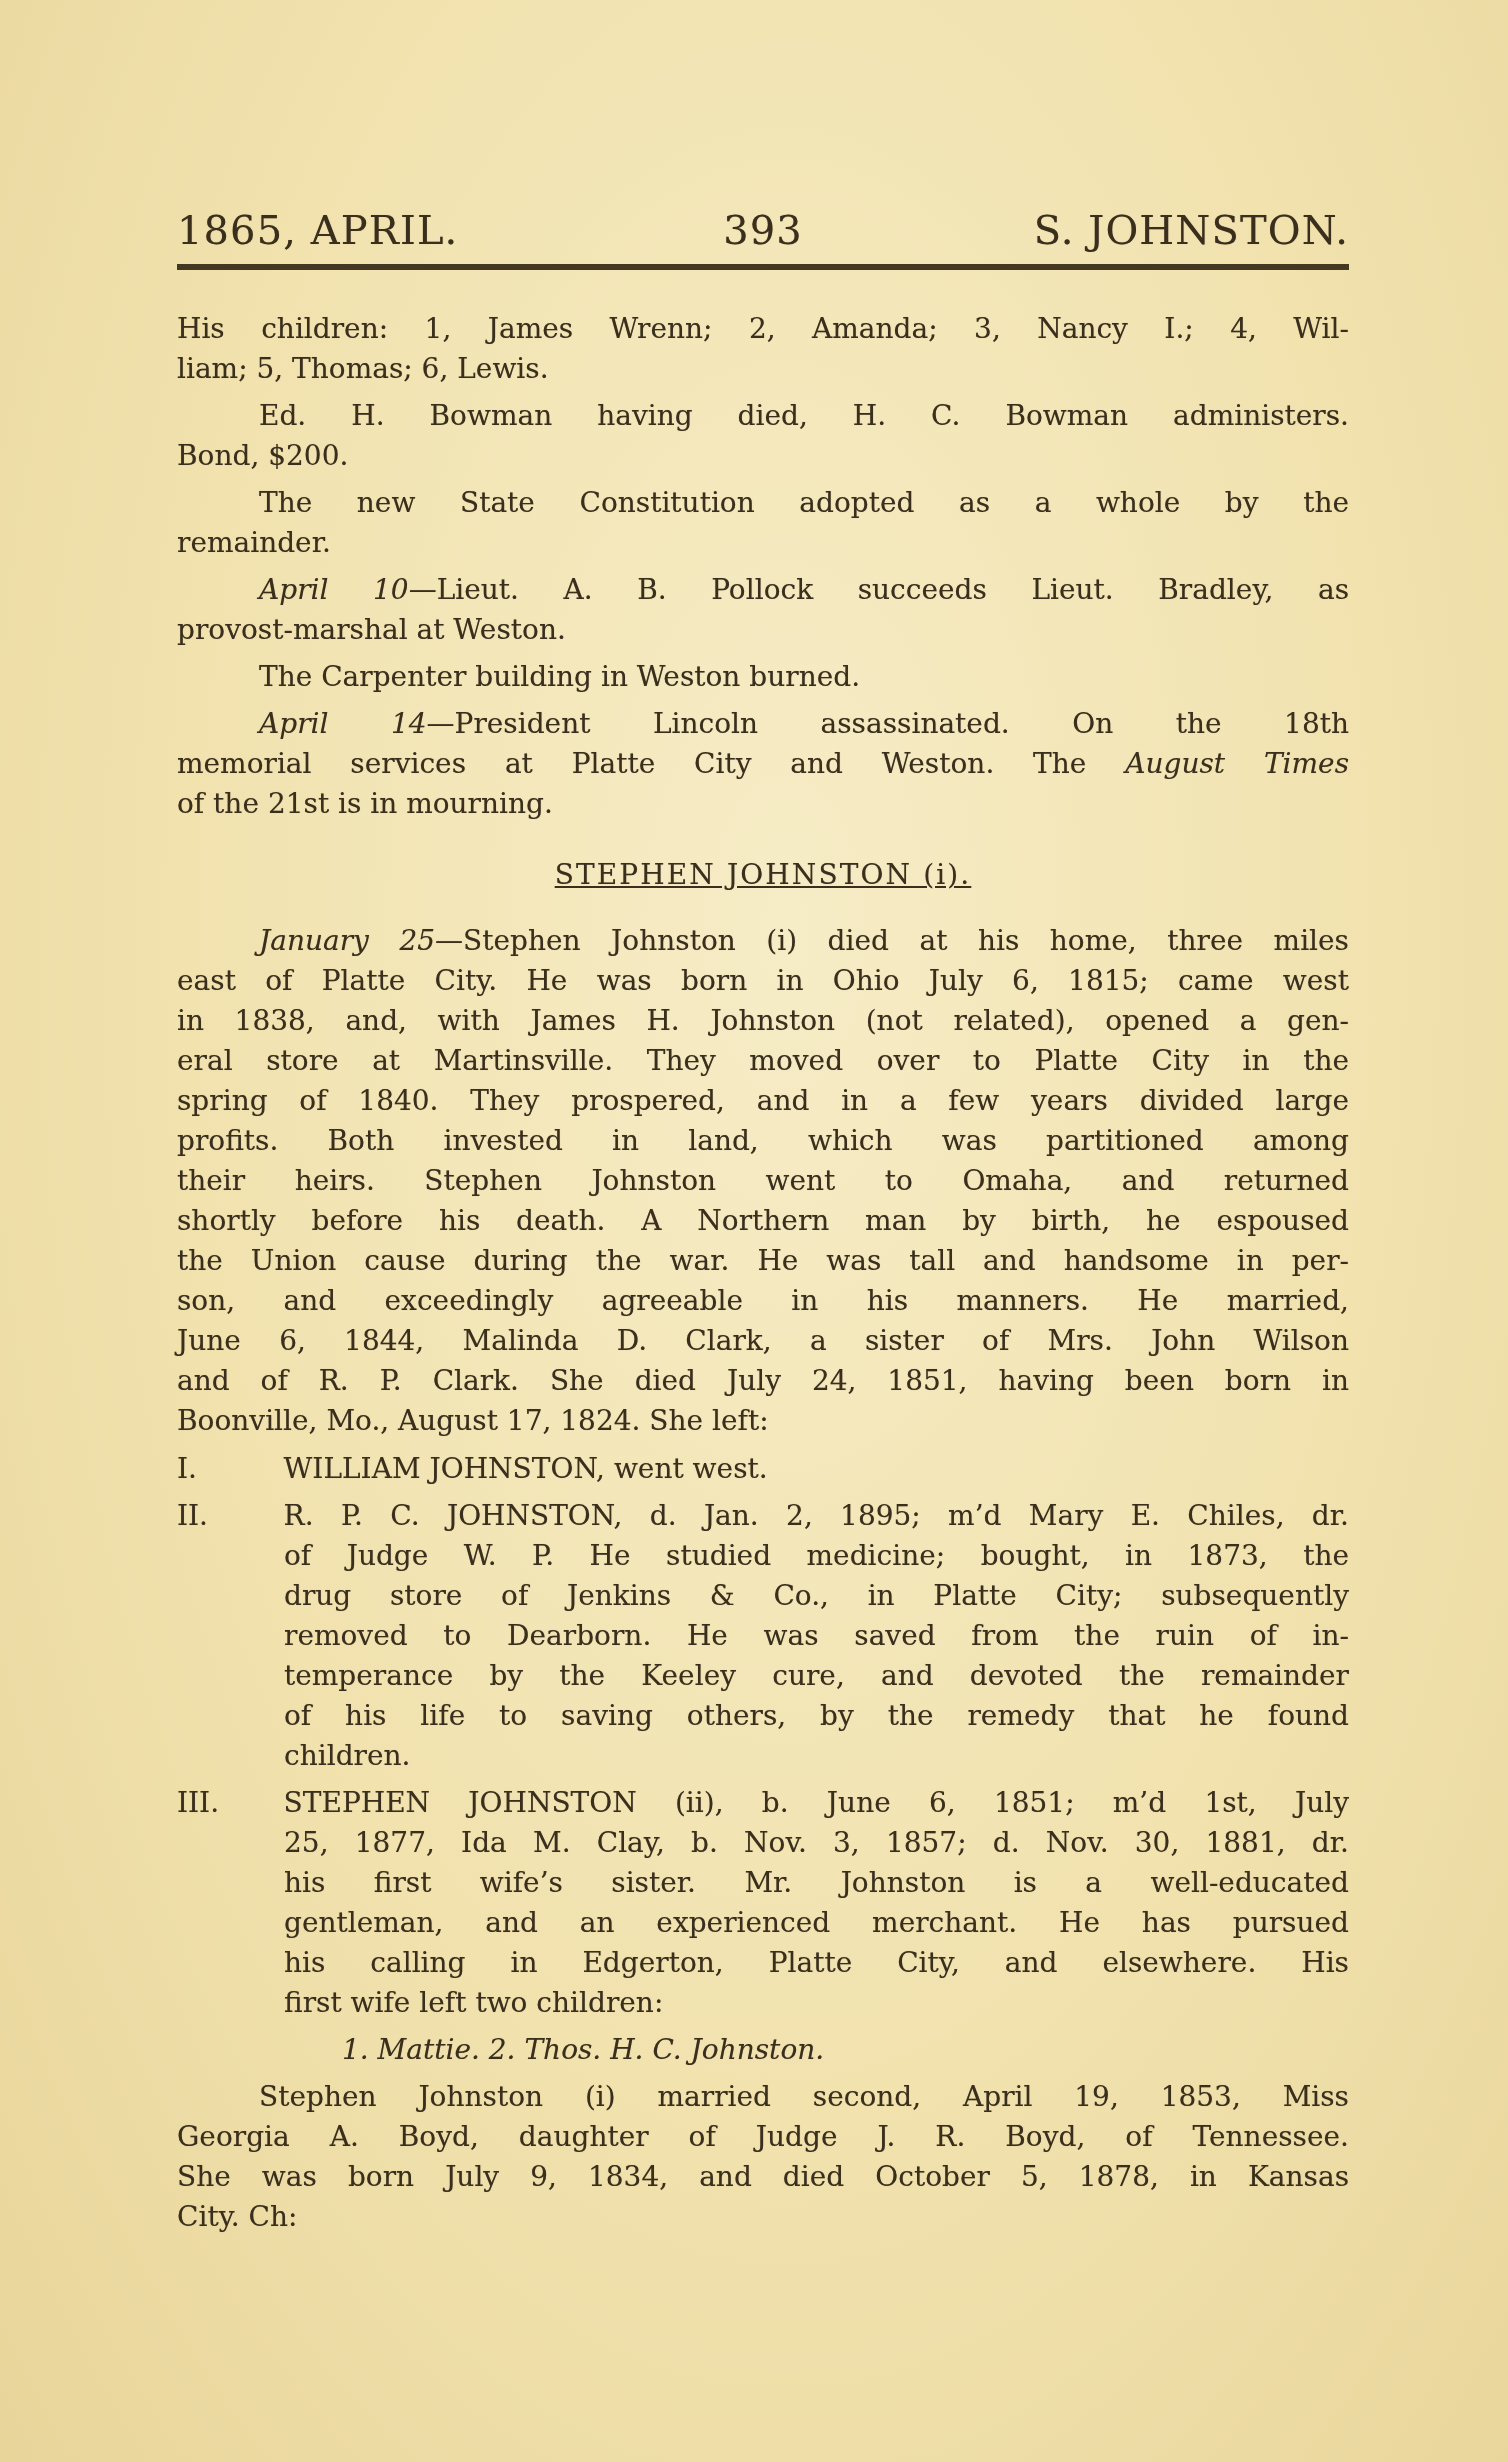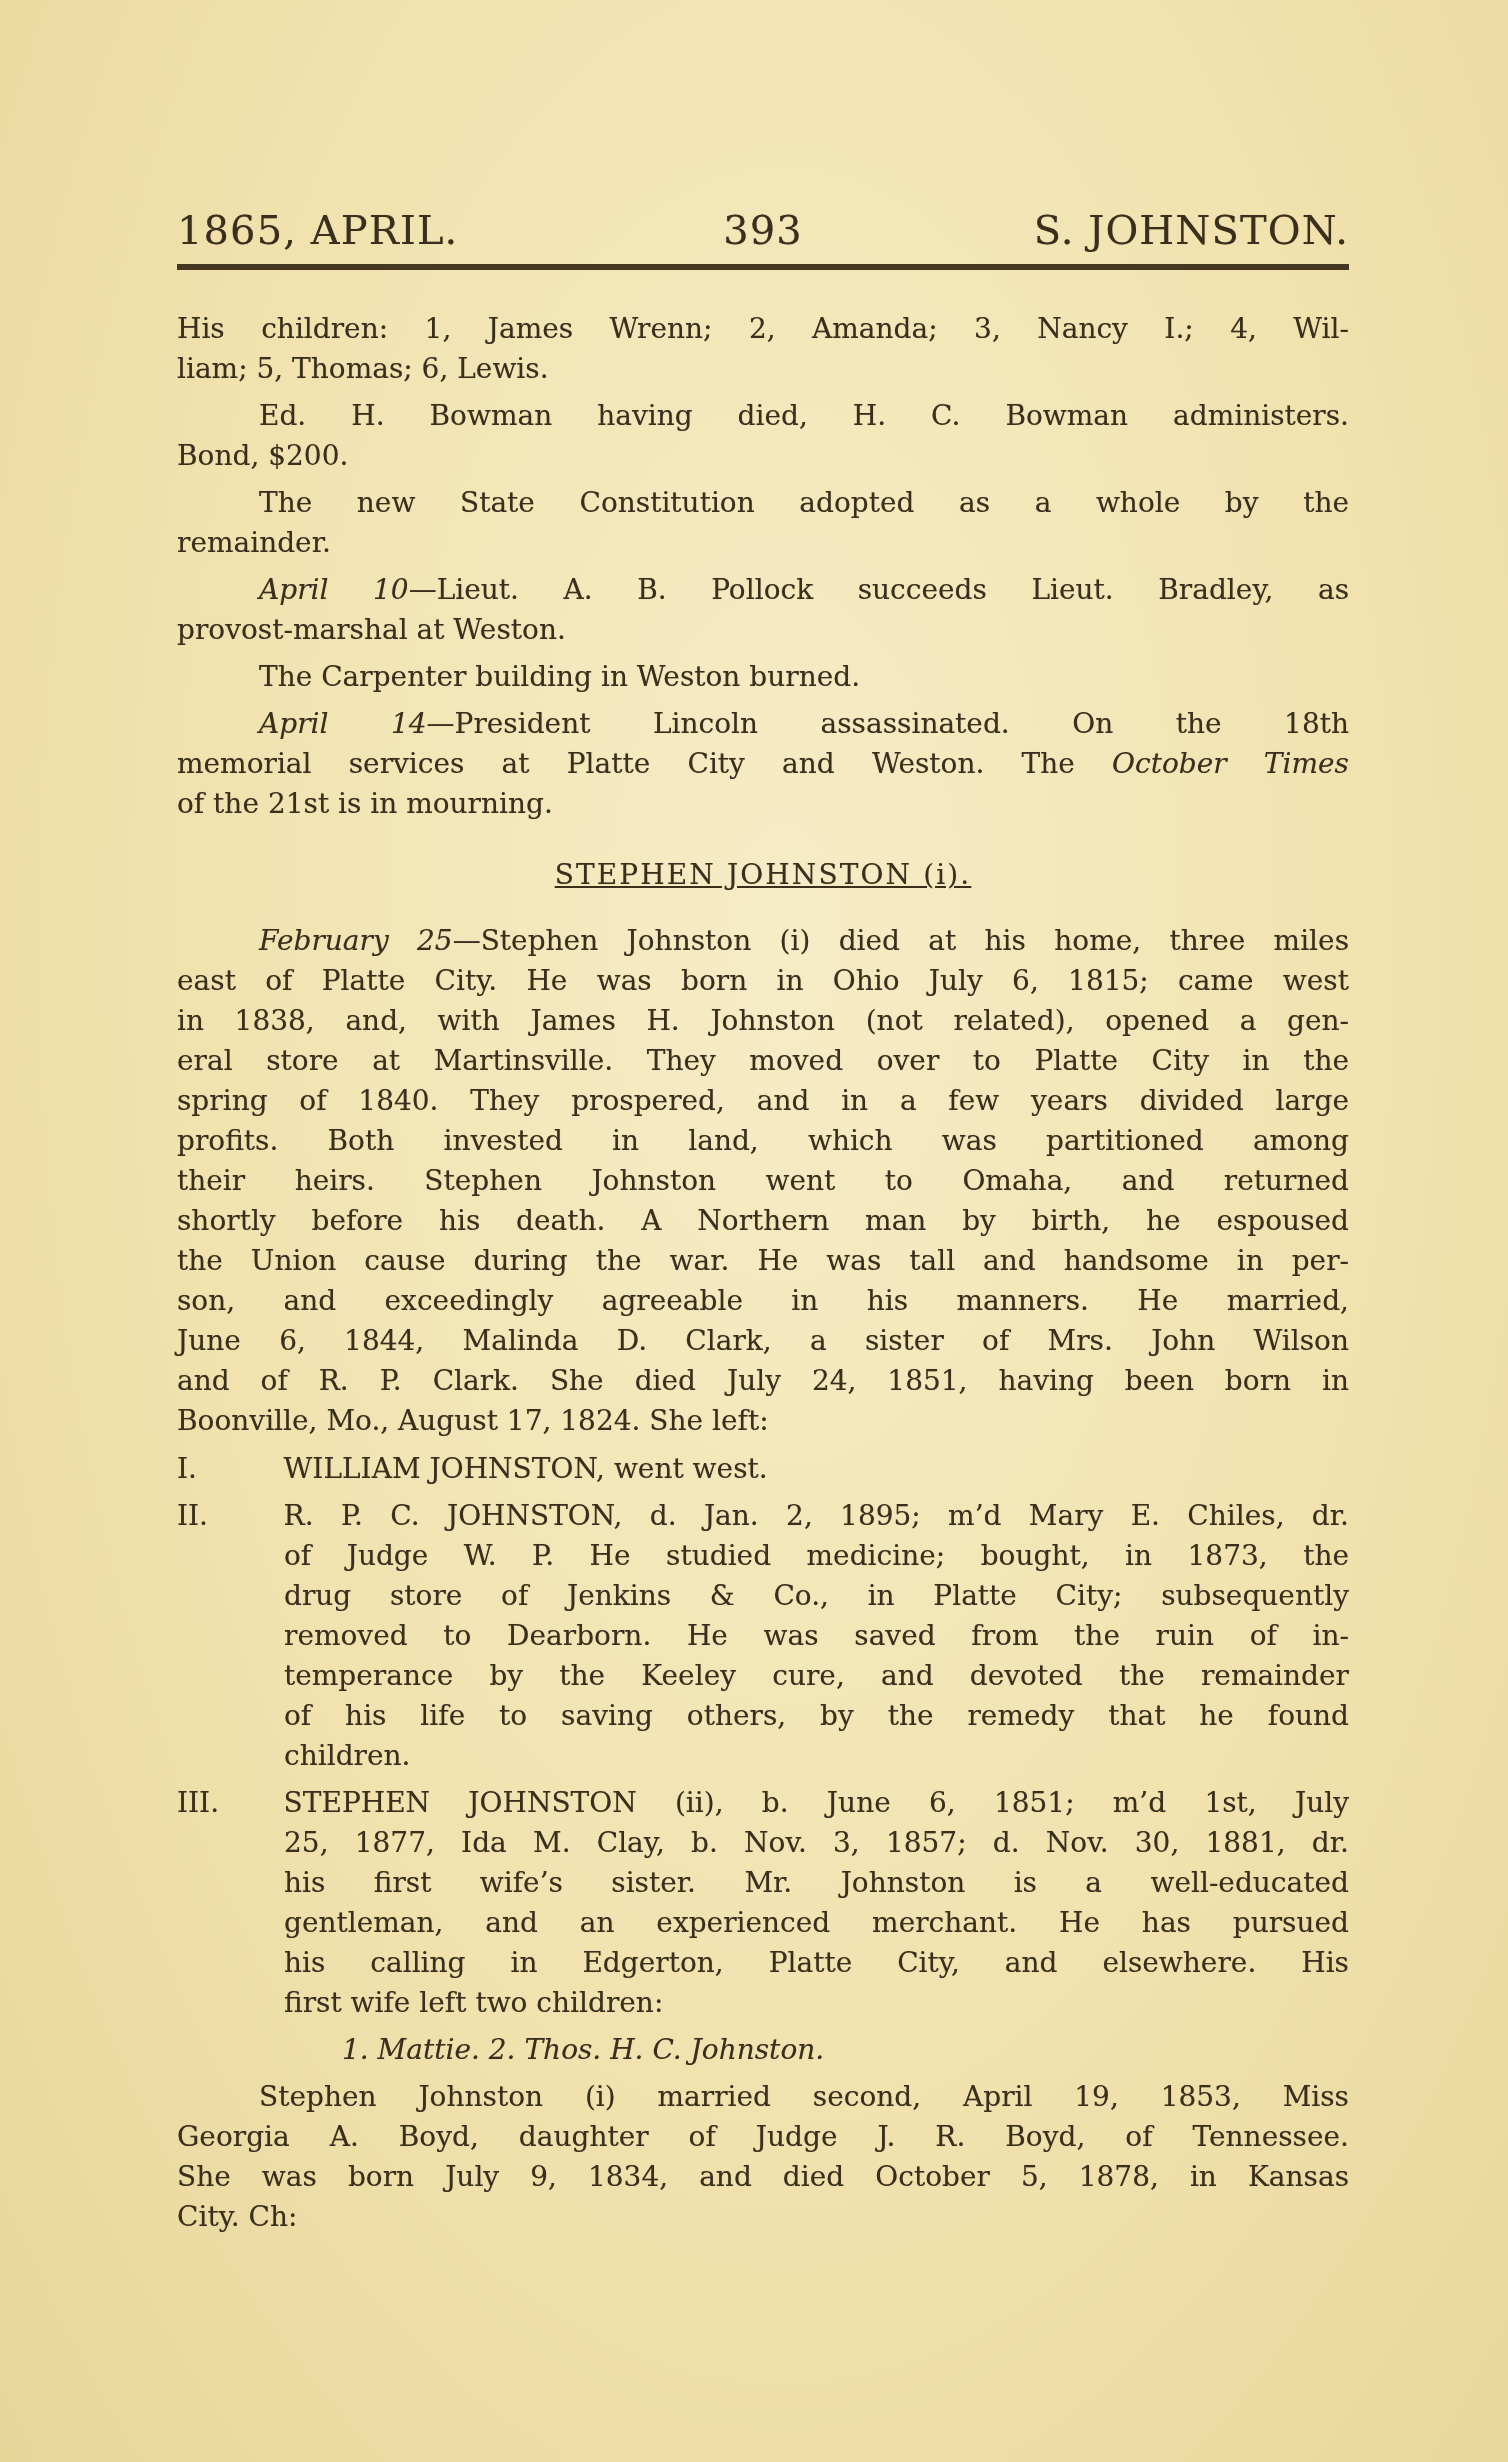--- a/index.html
+++ b/index.html
@@ -93,28 +93,28 @@
       </div>
       <div class="blk para">
         <div class="line a-j i-1"><span class="it">April 10</span><span class="rm">—Lieut. A. B. Pollock succeeds Lieut. Bradley, as</span></div>
         <div class="line a-l i-0"><span class="rm">provost-marshal at Weston.</span></div>
       </div>
       <div class="blk para">
         <div class="line a-l i-1"><span class="rm">The Carpenter building in Weston burned.</span></div>
       </div>
       <div class="blk para">
         <div class="line a-j i-1"><span class="it">April 14</span><span class="rm">—President Lincoln assassinated.  On the 18th</span></div>
-        <div class="line a-j i-0"><span class="rm">memorial services at Platte City and Weston.  The </span><span class="it">October Times</span></div>
+        <div class="line a-j i-0"><span class="rm">memorial services at Platte City and Weston.  The </span><span class="it">August Times</span></div>
         <div class="line a-l i-0"><span class="rm">of the 21st is in mourning.</span></div>
       </div>
       <div class="blk heading">
         <div class="line a-c i-0"><span class="rm">STEPHEN JOHNSTON (i).</span></div>
       </div>
       <div class="blk para">
-        <div class="line a-j i-1"><span class="it">February 25</span><span class="rm">—Stephen Johnston (i) died at his home, three miles</span></div>
+        <div class="line a-j i-1"><span class="it">January 25</span><span class="rm">—Stephen Johnston (i) died at his home, three miles</span></div>
         <div class="line a-j i-0"><span class="rm">east of Platte City.  He was born in Ohio July 6, 1815; came west</span></div>
         <div class="line a-j i-0"><span class="rm">in 1838, and, with James H. Johnston (not related), opened a gen-</span></div>
         <div class="line a-j i-0"><span class="rm">eral store at Martinsville.  They moved over to Platte City in the</span></div>
         <div class="line a-j i-0"><span class="rm">spring of 1840.  They prospered, and in a few years divided large</span></div>
         <div class="line a-j i-0"><span class="rm">profits.  Both invested in land, which was partitioned among</span></div>
         <div class="line a-j i-0"><span class="rm">their heirs.  Stephen Johnston went to Omaha, and returned</span></div>
         <div class="line a-j i-0"><span class="rm">shortly before his death.  A Northern man by birth, he espoused</span></div>
         <div class="line a-j i-0"><span class="rm">the Union cause during the war.  He was tall and handsome in per-</span></div>
         <div class="line a-j i-0"><span class="rm">son, and exceedingly agreeable in his manners.  He married,</span></div>
         <div class="line a-j i-0"><span class="rm">June 6, 1844, Malinda D. Clark, a sister of Mrs. John Wilson</span></div>

